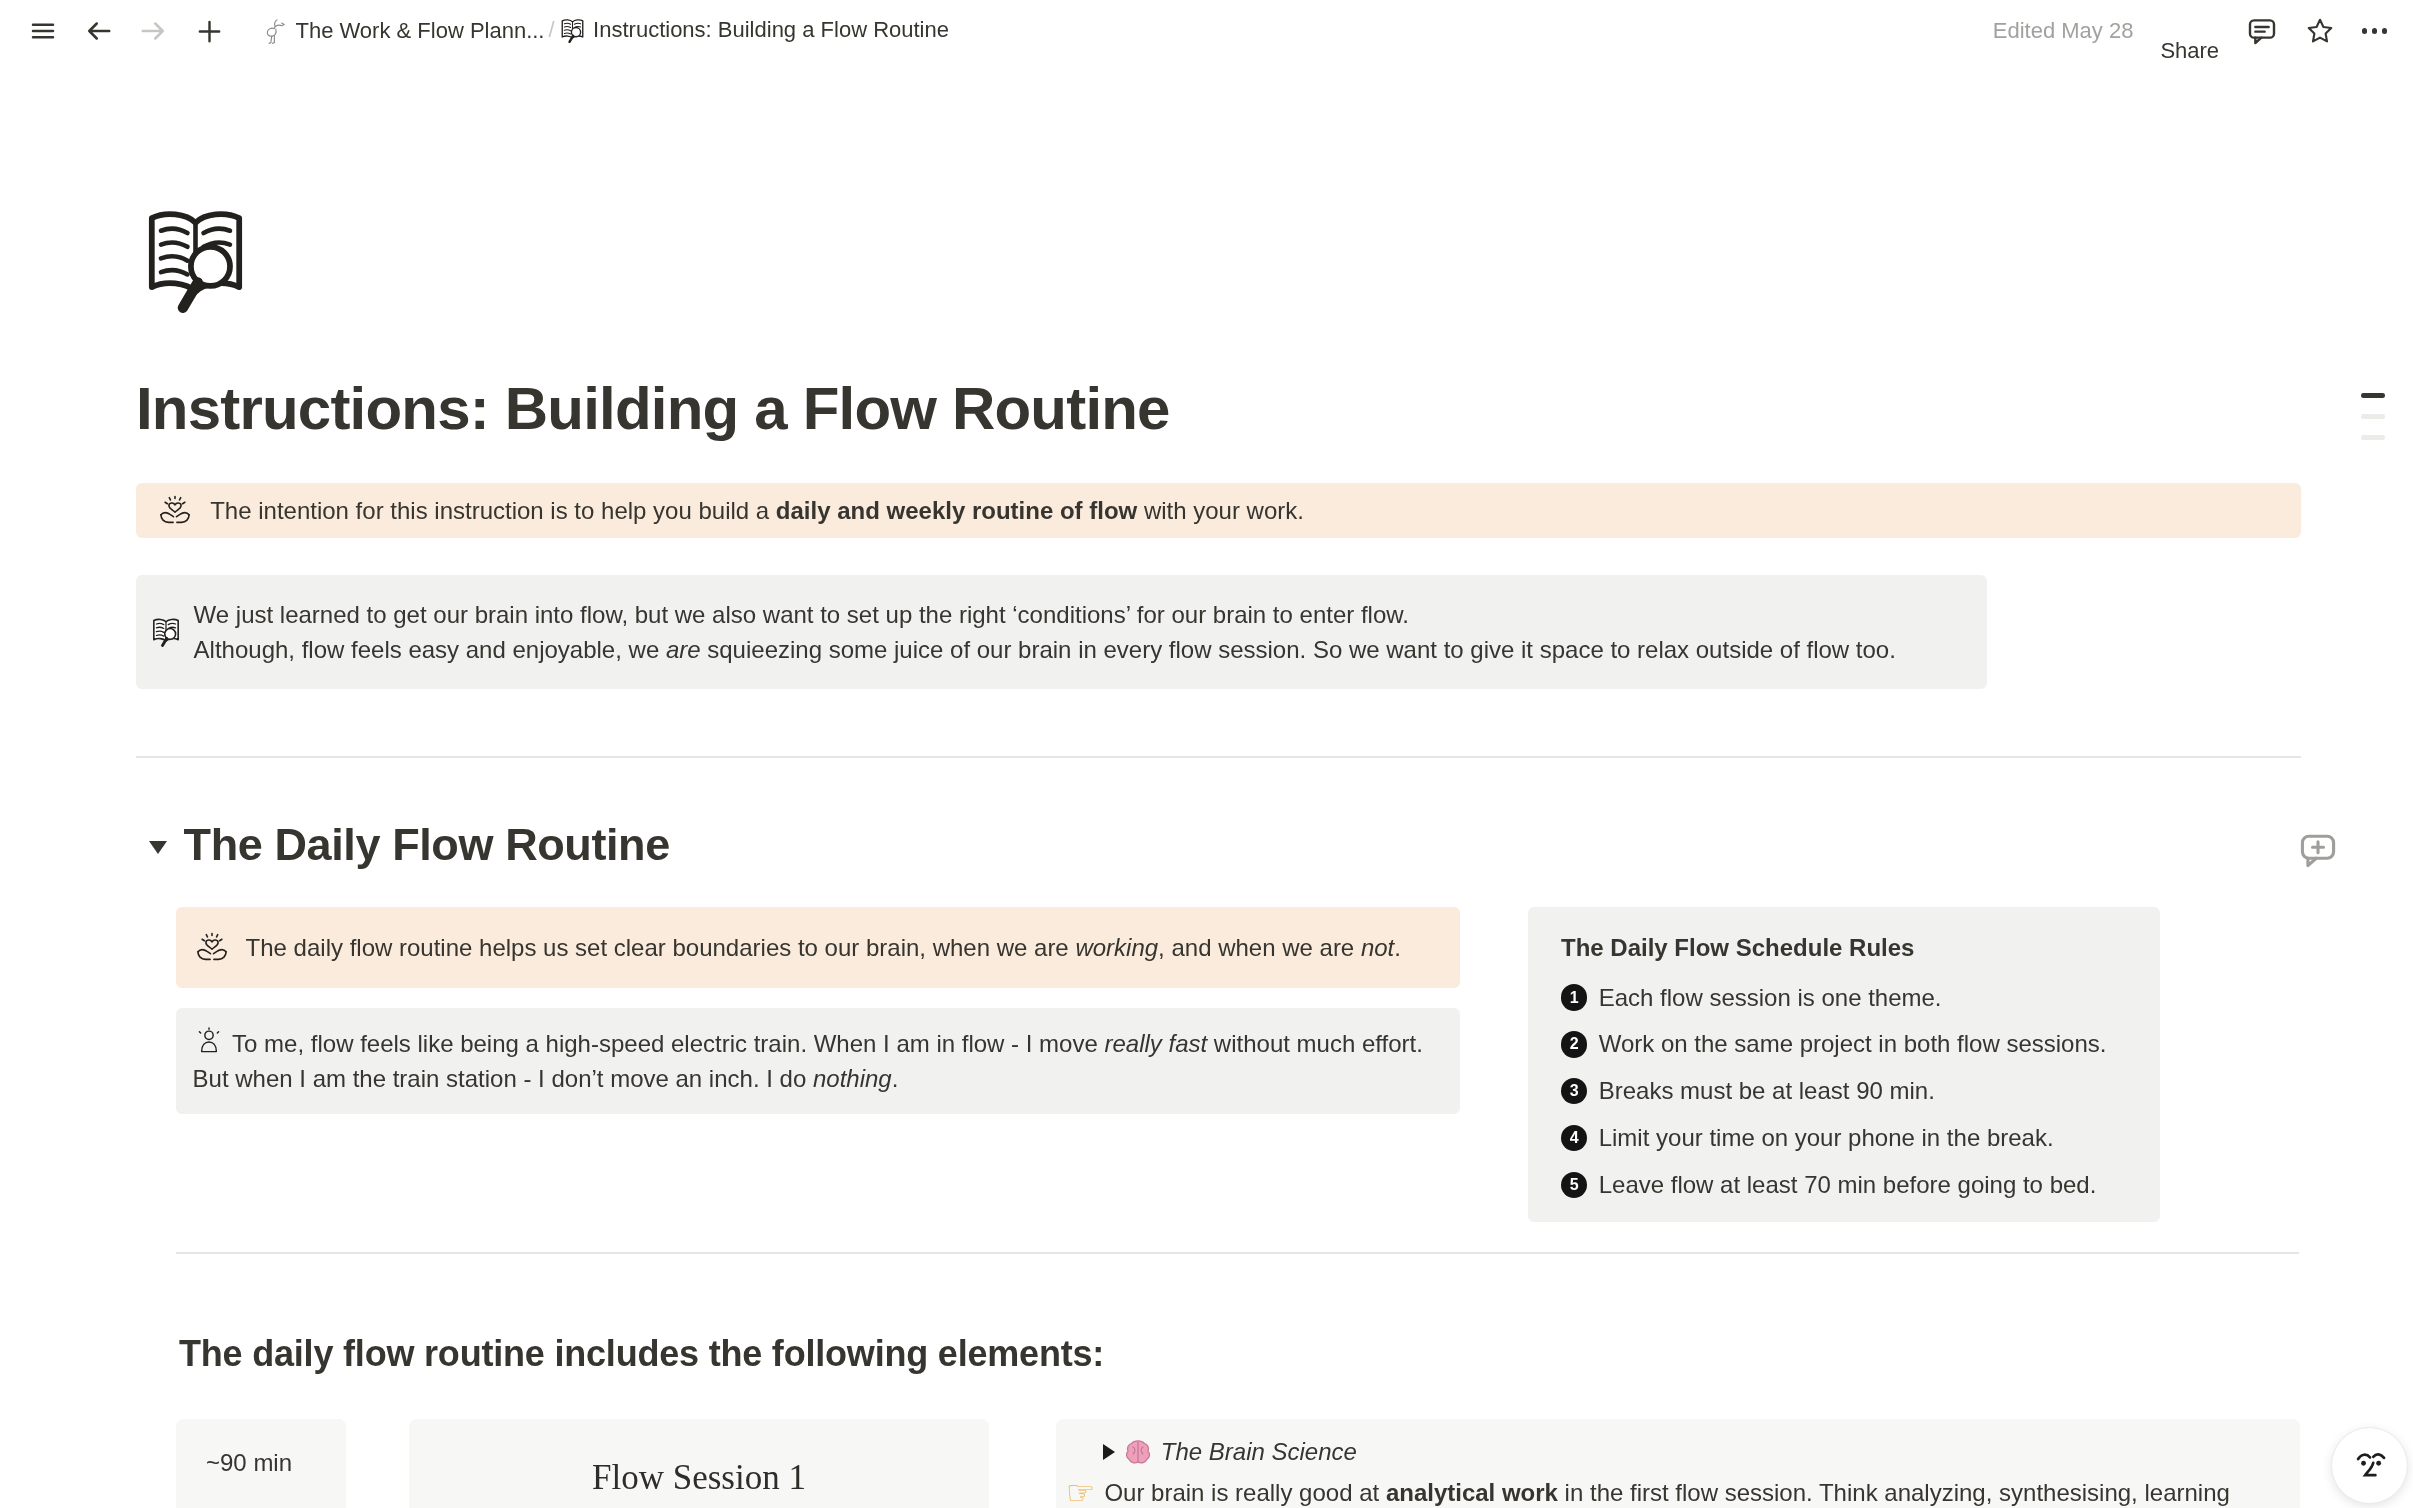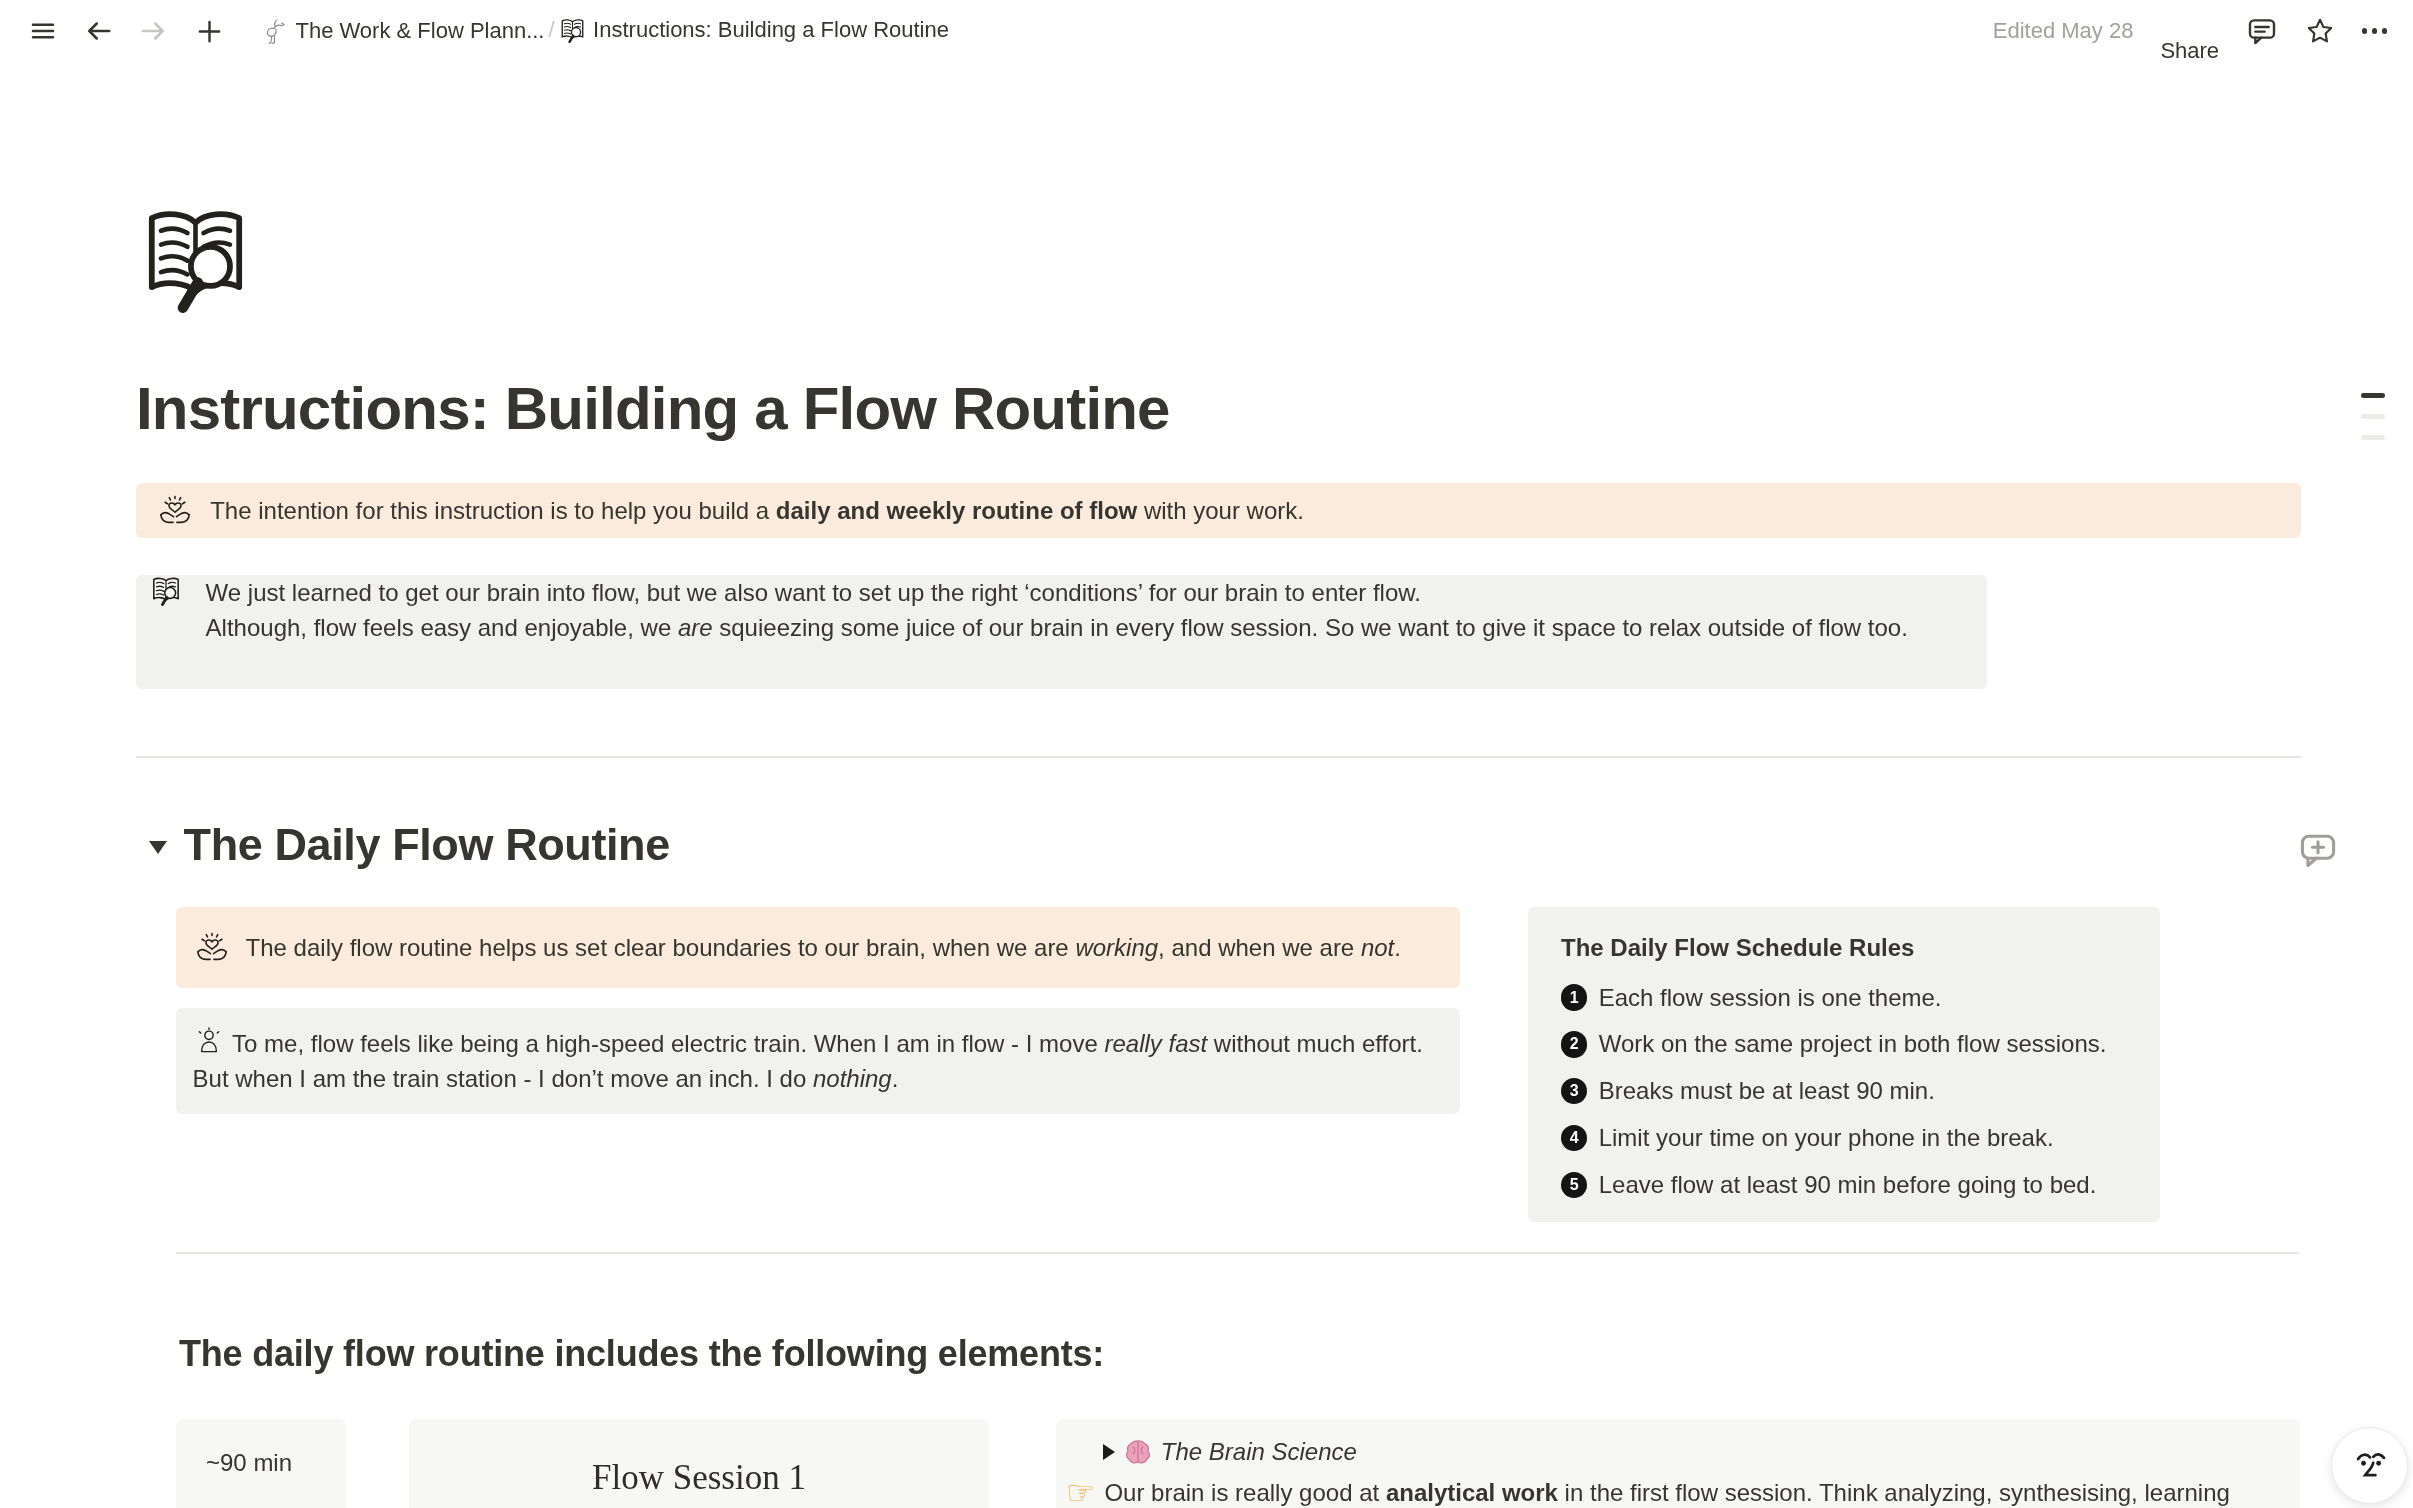--- a/index.html
+++ b/index.html
@@ -31,21 +31,21 @@
   .page-icon{left:138px;top:202px;width:115px;height:115px;}
   .page-title{left:136px;top:374px;font-size:60px;font-weight:700;letter-spacing:-0.8px;line-height:1.15;}
 
   
   .callout{box-sizing:border-box;border-radius:6px;display:flex;align-items:center;}
   .co-peach{background:#FAEBDD;}
   .co-gray{background:#F1F1EF;}
   .co-icon{flex:0 0 auto;}
   .co-text{font-size:24px;line-height:35px;}
   .c1{left:136px;top:483px;width:2165px;height:55px;padding:0 27px 0 19.6px;gap:16.6px;}
-  .c2{left:136px;top:575px;width:1851px;height:114px;padding:0 27px 0 13.6px;gap:24px;align-items:flex-start;}
+  .c2{left:136px;top:575px;width:1851px;height:114px;padding:0 27px 0 13.6px;gap:12px;align-items:center;}
 
   .divider{height:1.5px;background:#E6E5E2;}
   .dv1{left:136px;top:756px;width:2165px;}
   .dv2{left:176px;top:1252px;width:2123px;}
 
   
   .sec-row{left:149px;top:821px;display:flex;align-items:center;gap:16.6px;}
   .tri-down{width:0;height:0;border-left:9.8px solid transparent;border-right:9.8px solid transparent;border-top:13px solid #37352F;margin-top:4.5px;}
   .h2{font-size:45px;font-weight:700;letter-spacing:-0.4px;line-height:48px;}
   .add-comment{left:2296px;top:828px;width:44px;height:44px;}
@@ -313,21 +313,21 @@
   <div class="rule">
       <span class="num">3</span>
       <span>Breaks must be at least 90 min.</span>
     </div>
   <div class="rule">
       <span class="num">4</span>
       <span>Limit your time on your phone in the break.</span>
     </div>
   <div class="rule">
       <span class="num">5</span>
-      <span>Leave flow at least 90 min before going to bed.</span>
+      <span>Leave flow at least 70 min before going to bed.</span>
     </div>
 </div>
 
 <div class="abs divider dv2"></div>
 
 <div class="abs h3">The daily flow routine includes the following elements:</div>
 
 <div class="abs row-elements">
   <div class="gbox box-duration">
     <span>~90 min</span>

